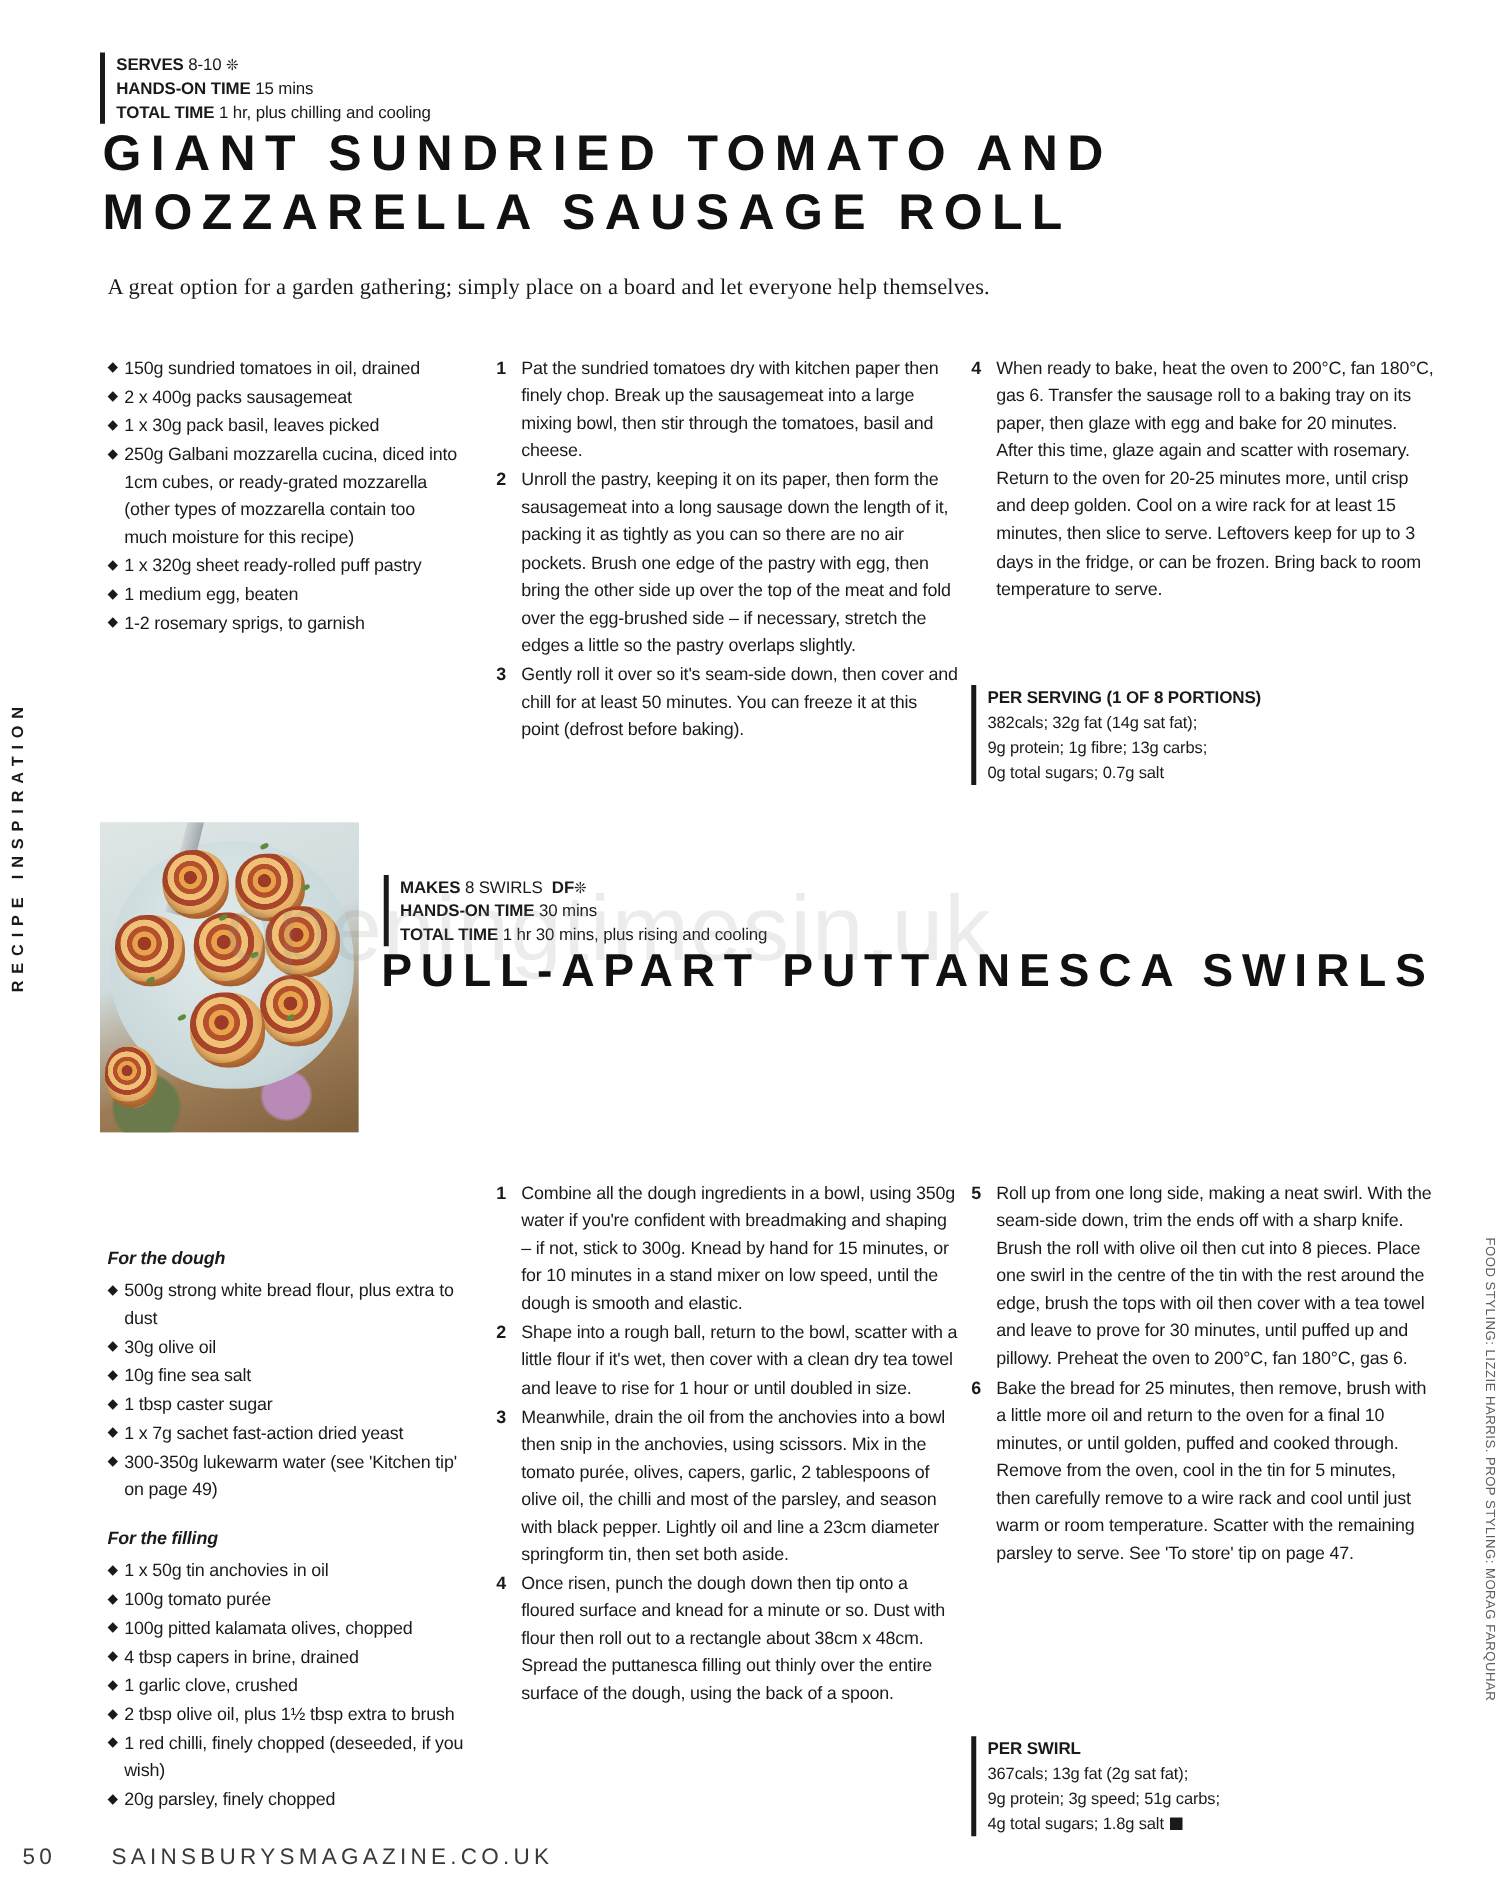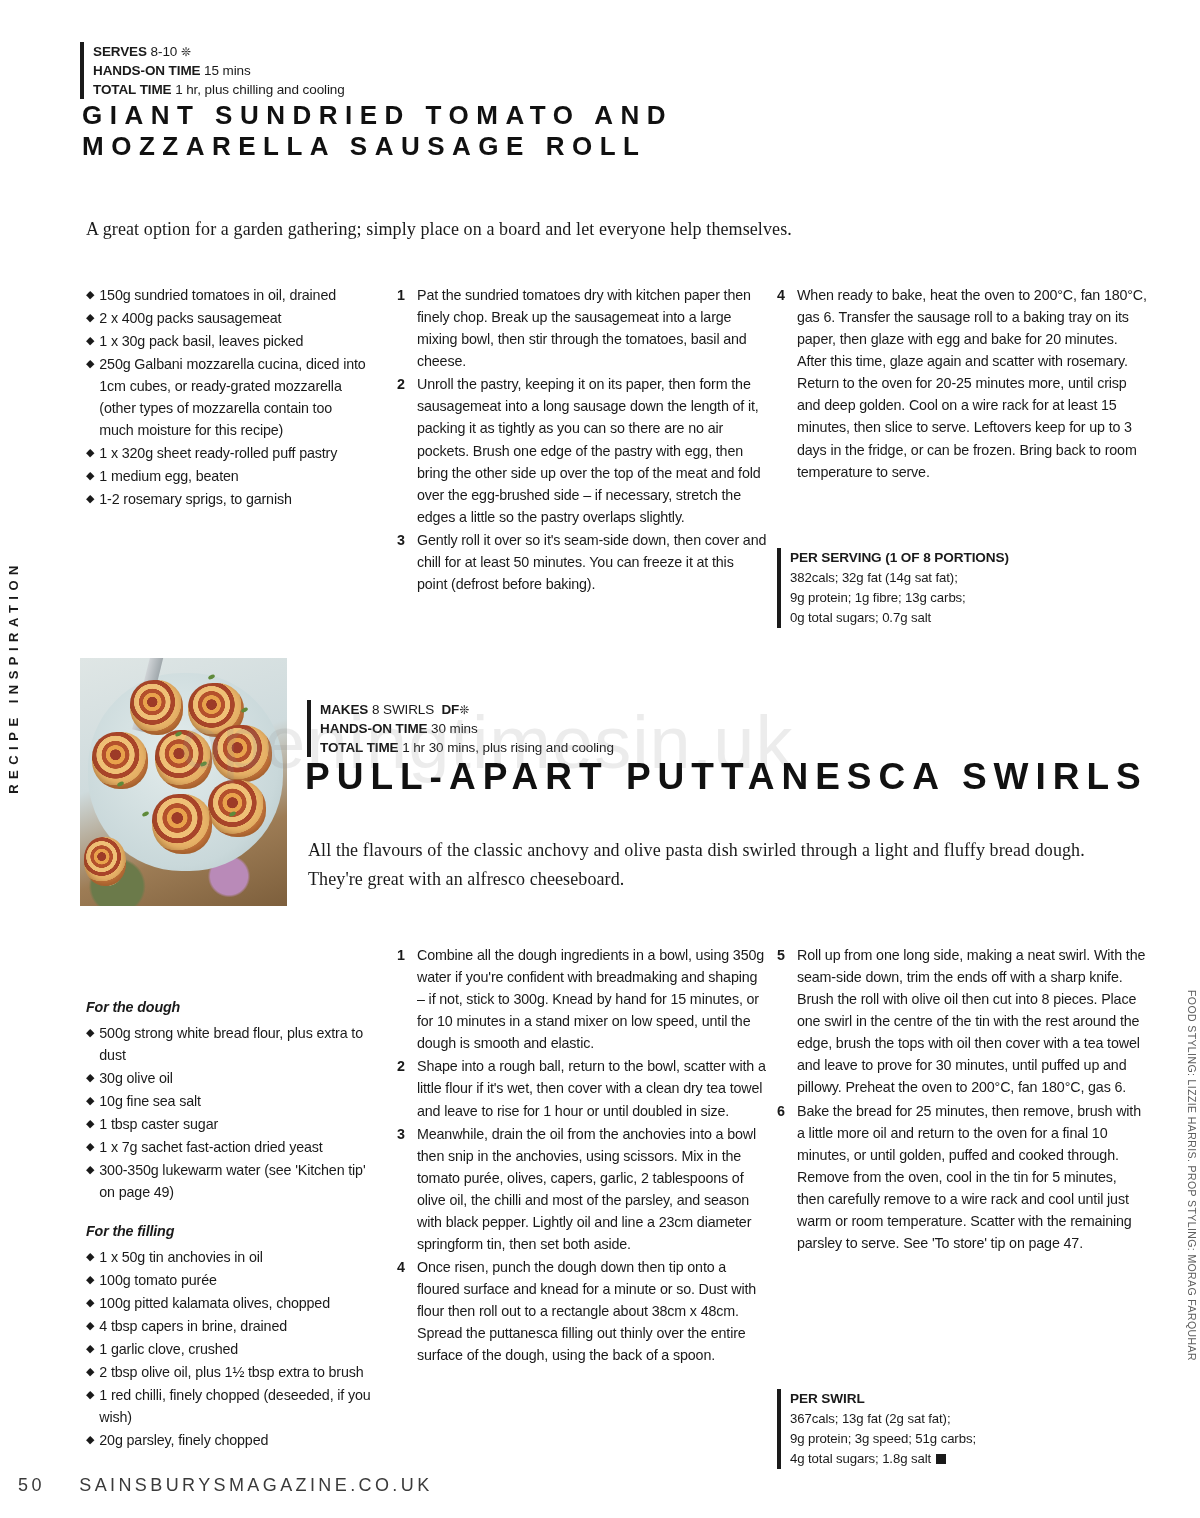--- a/index.html
+++ b/index.html
@@ -41,21 +41,21 @@
     font-size: 13.5px;
     letter-spacing: -0.1px;
     margin-top: 36px;
   }
   .meta .lbl { font-weight: 700; }
   .snow { font-size: 12px; }
 
   
   .recipe-title {
     position: absolute;
-    font-size: 26px;
+    font-size: 40px;
     font-weight: 700;
     letter-spacing: 7.5px;
     line-height: 1.18;
     color: #111;
     white-space: pre-line;
   }
   .standfirst {
     position: absolute;
     font-family: "Liberation Serif", serif;
     font-size: 18px;
@@ -164,21 +164,21 @@
   }
 
   
   .footer {
     position: absolute;
     left: 18px; bottom: 22px;
     font-size: 18px;
     letter-spacing: 3.4px;
     color: #3a3a3a;
   }
-  .footer .pg { margin-right: 26px; }
+  .footer .pg { margin-right: 36px; }
 </style>
 </head>
 <body>
 
 <div class="page">
 
   <div class="side-label">RECIPE INSPIRATION</div>
 
   <div class="meta" style="left:80px; top:6px;">
     <div>
@@ -295,21 +295,20 @@
     <div>
       <span class="lbl">TOTAL TIME</span>
       <span>1 hr 30 mins, plus rising and cooling</span>
     </div>
   </div>
 
   <div class="watermark">openingtimesin.uk</div>
 
   <h1 class="recipe-title" style="left:305px; top:755px; width:900px; font-size:37px; letter-spacing:7px;">PULL-APART PUTTANESCA SWIRLS</h1>
 
-  <div class="standfirst" style="left:308px; top:836px; width:800px;">All the flavours of the classic anchovy and olive pasta dish swirled through a light and fluffy bread dough. They're great with an alfresco cheeseboard.</div>
 
   <div class="col ing-list" style="left:86px; top:996px; width:285px;">
     <div class="subhead">For the dough</div>
     <div class="ing">
         <span class="dia">◆</span>
         <span>500g strong white bread flour, plus extra to dust</span>
       </div>
     <div class="ing">
         <span class="dia">◆</span>
         <span>30g olive oil</span>

